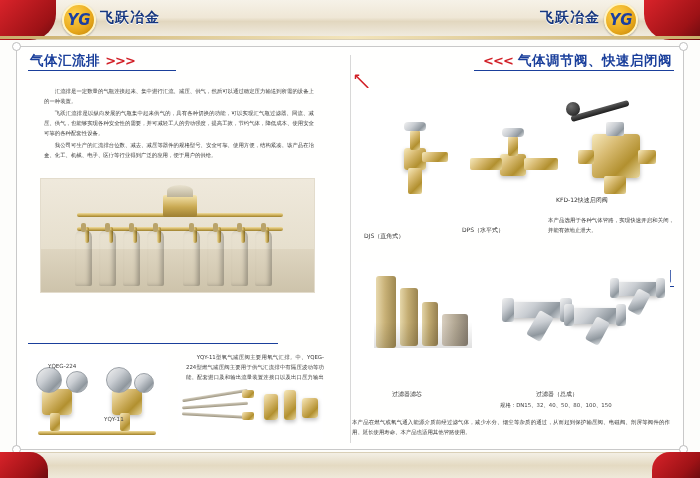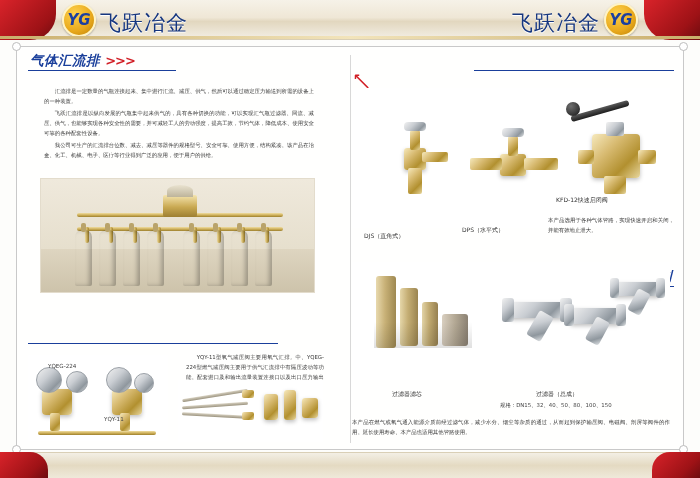--- a/index.html
+++ b/index.html
@@ -37,21 +37,21 @@
     background: radial-gradient(circle at 35% 30%, #ffd24d, #e8a81c 60%, #b97f05 100%);
     border: 2px solid #fff3c4;
     box-shadow: 0 1px 2px rgba(0,0,0,.3);
     color: #1b3fa0; font-weight: bold; font-size: 15px;
     display: flex; align-items: center; justify-content: center;
     font-style: italic;
   }
   .logo-left { left: 62px; top: 3px; }
   .logo-right { right: 62px; top: 3px; }
   .brand-text {
-    position: absolute; top: 9px; font-size: 21px; font-weight: normal;
+    position: absolute; top: 9px; font-size: 14px; font-weight: bold;
     color: #17377f; letter-spacing: 1px;
     text-shadow: 0 1px 0 #fff;
   }
   .brand-left { left: 100px; }
   .brand-right { right: 100px; }
   .corner-deco {
     position: absolute; width: 56px; height: 40px; top: 0;
     background: linear-gradient(135deg, #d9232a 0%, #9e1216 70%, #6d0c0f 100%);
   }
   .corner-deco.left { left: 0; border-bottom-right-radius: 26px; }
@@ -82,21 +82,20 @@
     position: absolute; left: 333px; top: 8px; width: 1px; height: 388px;
     background: #d8d8d8;
   }
 
   
   .sec-title {
     position: absolute;
     font-size: 13.5px; font-weight: bold; color: #1a3f9b;
     letter-spacing: .5px; white-space: nowrap;
     font-family: "DejaVu Sans", "Liberation Sans", sans-serif;
-    font-style: italic;
   }
   .sec-title .arrows {
     color: #d11f26; font-weight: bold; letter-spacing: -1px; font-size: 13px;
   }
   .sec-underline {
     position: absolute; height: 1px; background: #1a3f9b;
   }
 
   
   .body-text {
@@ -278,20 +277,24 @@
       <div class="brass" style="position:absolute;left:60px;top:24px;width:12px;height:8px;border-radius:2px;"></div>
     </div>
     <div class="brass shadow-soft" style="position:absolute;left:86px;top:14px;width:14px;height:26px;border-radius:3px;"></div>
     <div class="brass shadow-soft" style="position:absolute;left:106px;top:10px;width:12px;height:30px;border-radius:3px;"></div>
     <div class="brass shadow-soft" style="position:absolute;left:124px;top:18px;width:16px;height:20px;border-radius:3px;"></div>
   </div>
 
   <div class="caption" style="left:36px; top:452px;">氧气管道减压阀·YQY-11</div>
   <div class="caption" style="left:128px; top:452px;">燃气管道减压阀·YQEG-224</div>
 
+  <div class="sec-title" style="right:28px; top:52px; text-align:right;">
+    <span class="arrows">&lt;&lt;&lt;</span>
+    <span>气体调节阀、快速启闭阀</span>
+  </div>
   <div class="sec-underline" style="right:26px; top:70px; width:200px;"></div>
 
   <div class="arrow-red" style="left:352px; top:74px; transform:rotate(45deg);">⟵</div>
 
   <div class="body-text" style="left:384px; top:96px; width:100px;">
     <p>适用于各种气体流量的调节、开、闭式有水平式和直角式。</p>
   </div>
 
   <div class="photo photo-valves">
 

